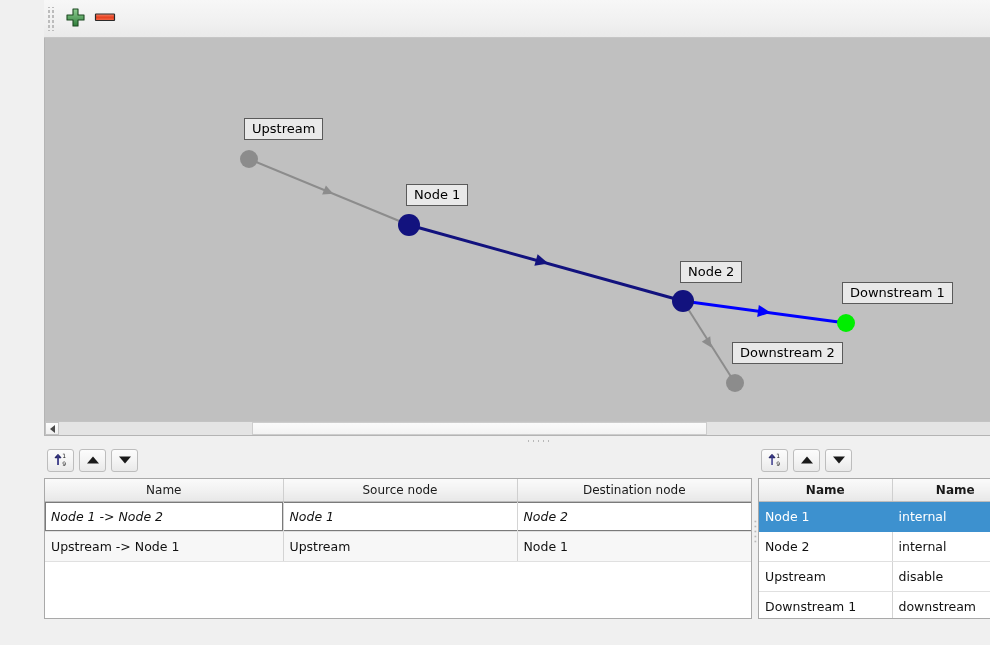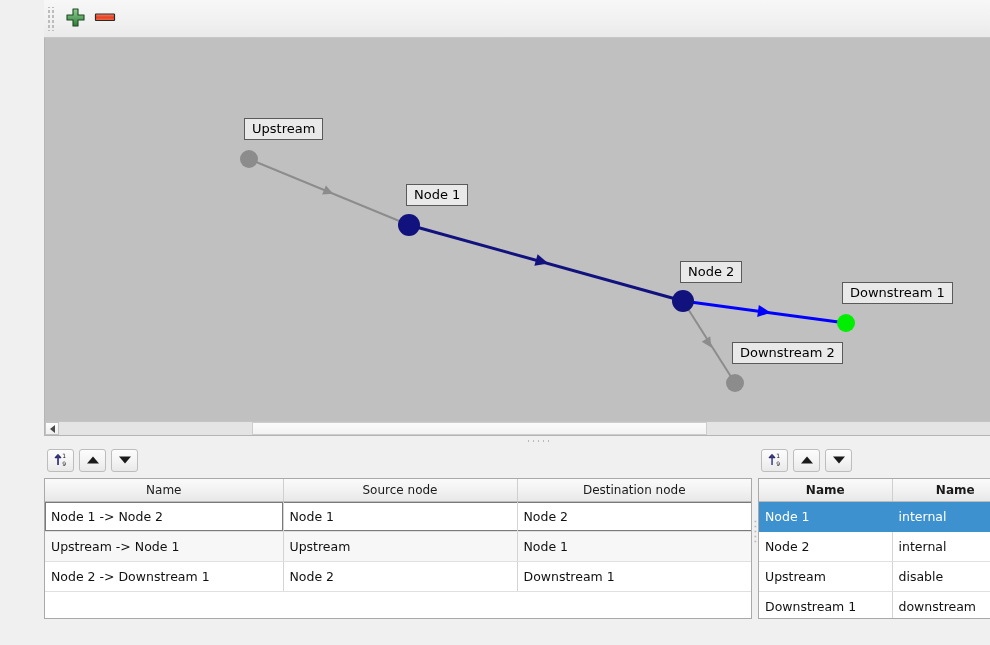--- a/index.html
+++ b/index.html
@@ -257,21 +257,21 @@
     border-bottom: 1px solid #e0e0e0;
     height: 29px;
     padding: 0 6px;
     font-size: 12.5px;
     color: #111;
     overflow: hidden;
     white-space: nowrap;
     text-overflow: ellipsis;
   }
   table.grid tr.alt td { background: #f7f7f7; margin-left: 48px; }
-  table.grid tr.focus td { box-shadow: inset 0 0 0 1px #7a7a7a; }
+  table.grid tr.focus td { box-shadow: inset 0 0 0 1px #7a7a7a; font-style: italic; }
   table.grid tr.focus td:not(:first-child) { box-shadow: inset 0 -1px 0 0 #7a7a7a, inset 0 1px 0 0 #7a7a7a; }
   table.grid tr.sel td {
     background: #3d91cf;
     color: #ffffff;
     border-right-color: #3d91cf;
     border-bottom-color: #3d91cf;
   }
   .table-box .filler { flex: 1 1 auto; background: #ffffff; }
   .table-box.with-scroll .scrollpad { padding-right: 15px; }
 
@@ -466,25 +466,20 @@
           <tbody>
             <tr class="focus">
               <td>Node 1 -&gt; Node 2</td>
               <td>Node 1</td>
               <td style="border-right:none">Node 2</td>
             </tr>
             <tr class="alt">
               <td>Upstream -&gt; Node 1</td>
               <td>Upstream</td>
               <td style="border-right:none">Node 1</td>
-            </tr>
-            <tr>
-              <td>Node 2 -&gt; Downstream 1</td>
-              <td>Node 2</td>
-              <td style="border-right:none">Downstream 1</td>
             </tr>
           </tbody>
         </table>
         <div class="filler"></div>
       </div>
     </div>
 
     <div class="vsplitter">
       <div class="grip"></div>
     </div>

